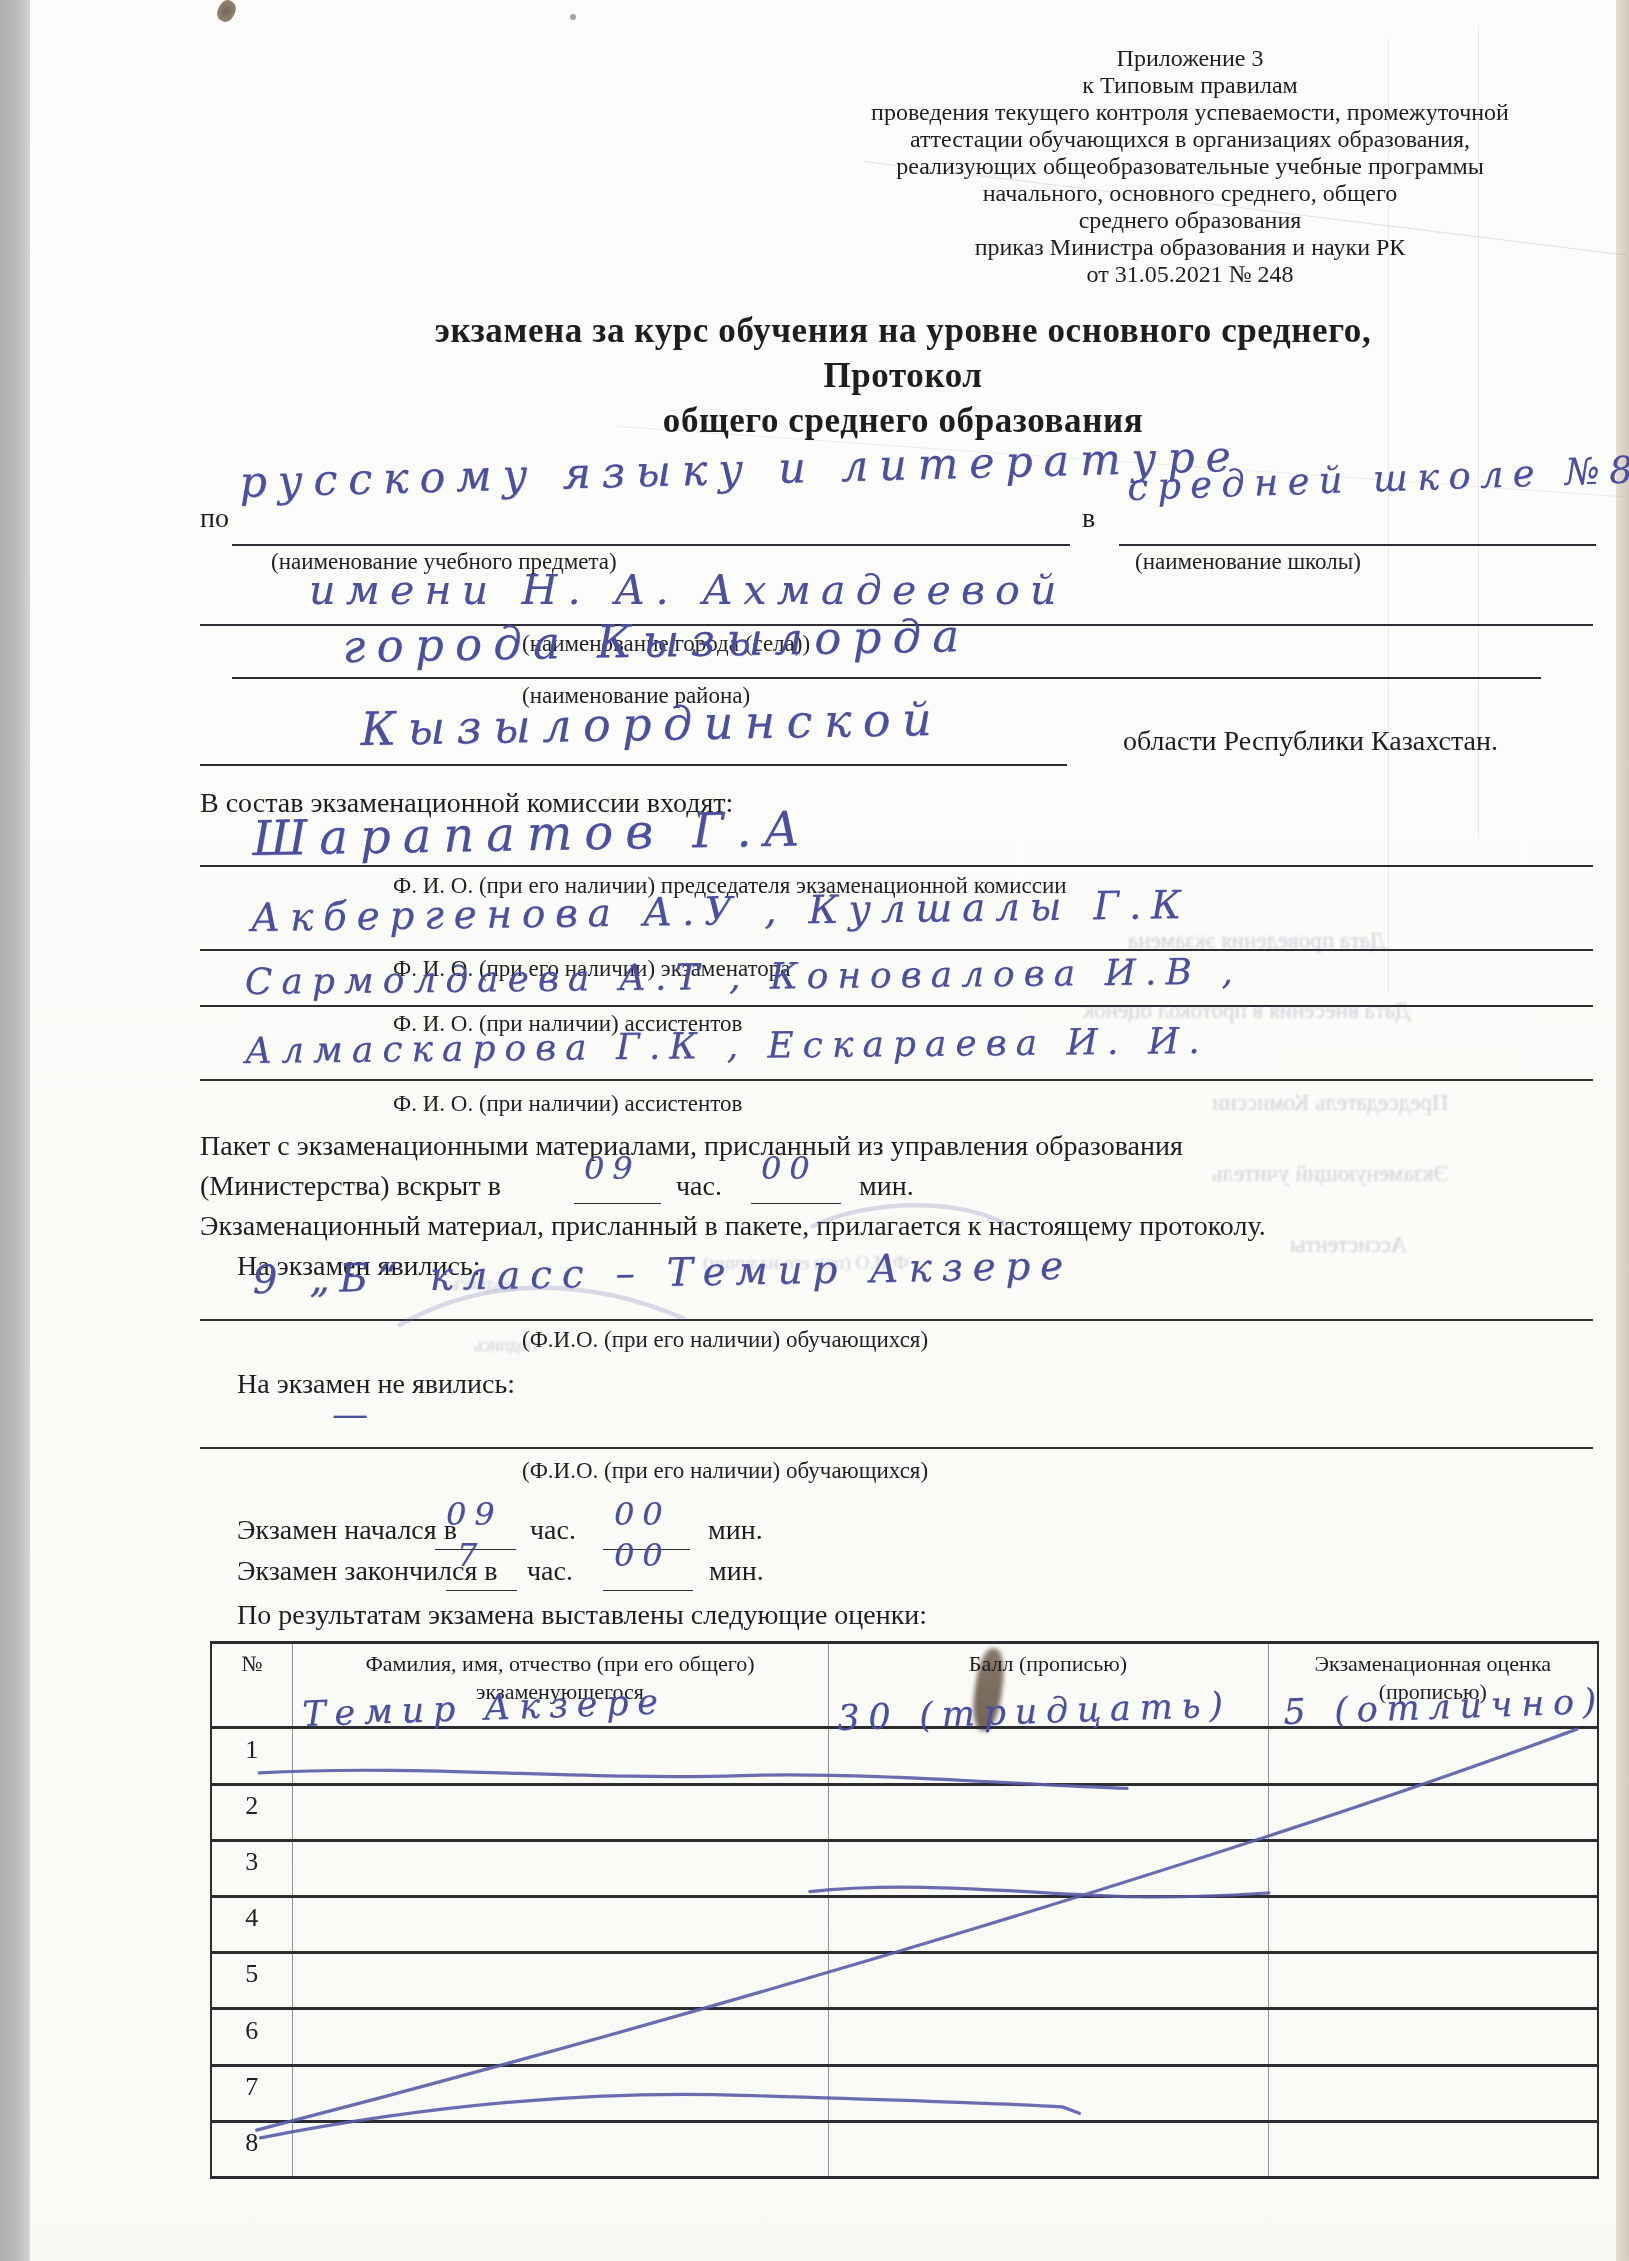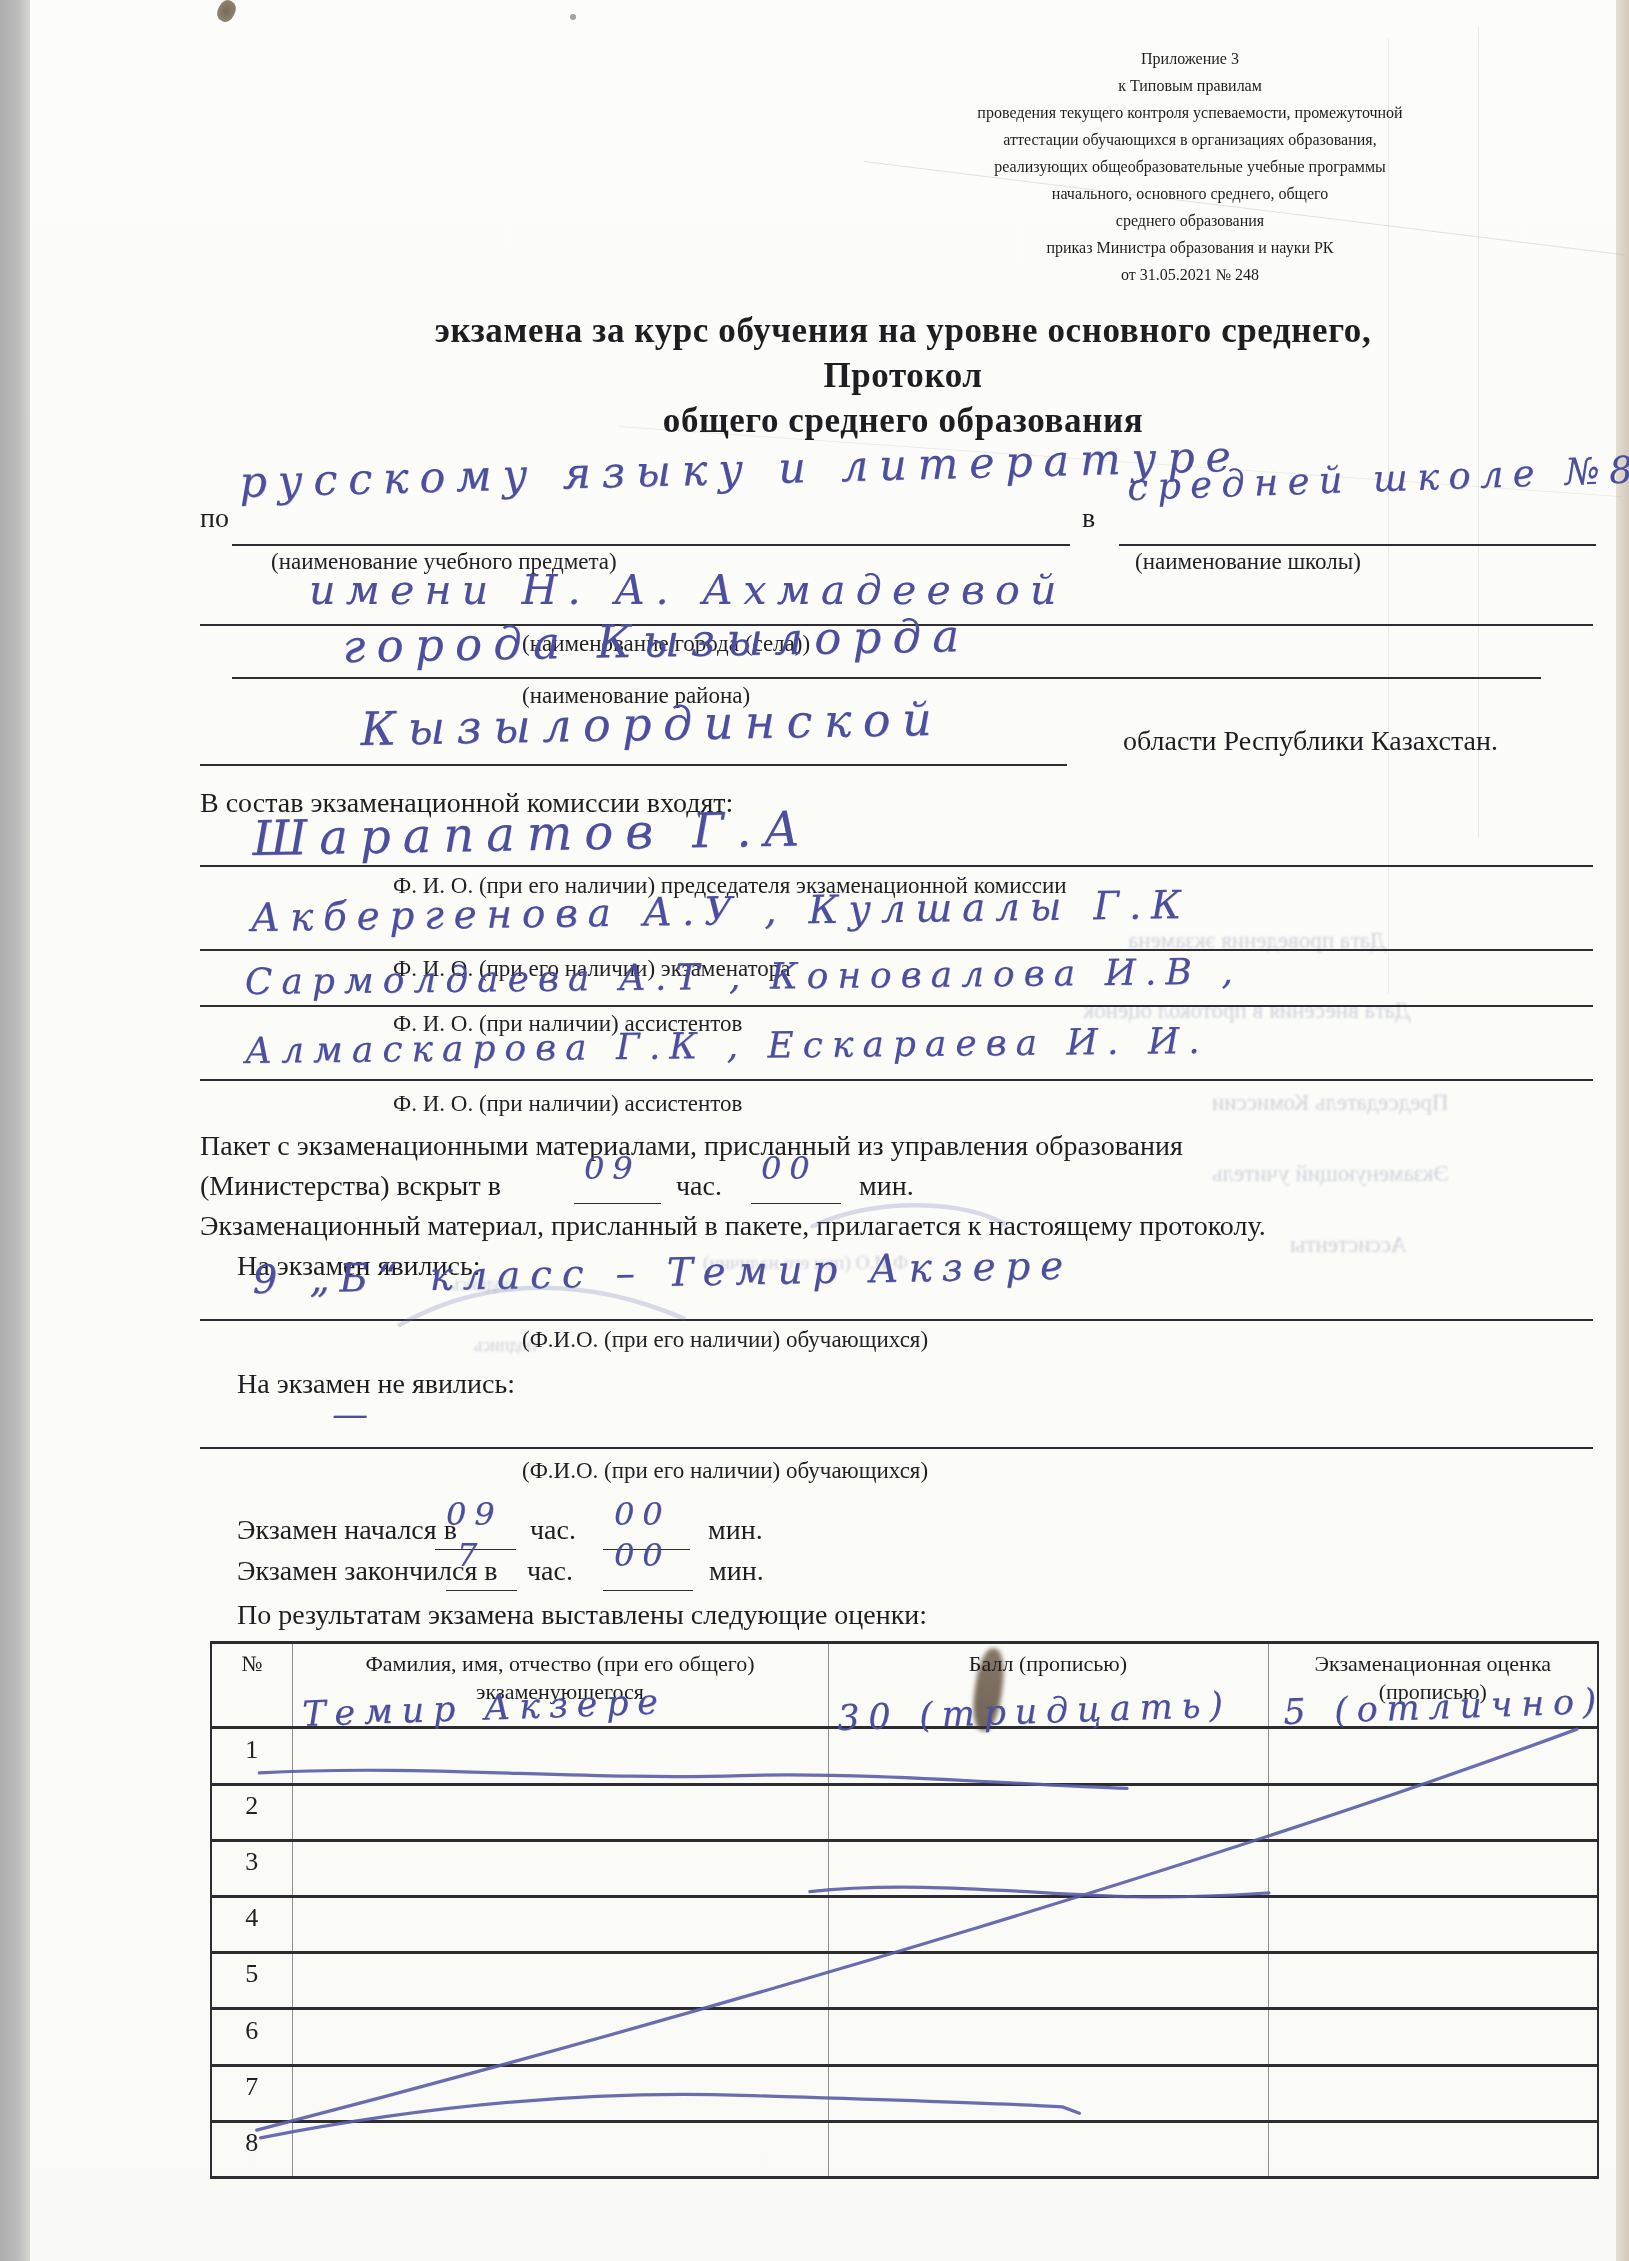--- a/index.html
+++ b/index.html
@@ -1,21 +1,21 @@
 <!DOCTYPE html>
 <html style="font-size:10.3px"><head>
 <meta charset="utf-8">
 <style>
   html,body{margin:0;padding:0;background:#e9e9e7;}
   .page{position:relative;width:1630px;height:2261px;margin:0 auto;overflow:hidden;
         background:linear-gradient(180deg,#fcfcfa 0%,#fbfbf8 55%,#f9f9f6 100%);
         font-family:"Liberation Serif","DejaVu Serif",serif;color:#1e1e22;}
   .abs{position:absolute;}
   .print{font-family:"Liberation Serif","DejaVu Serif",serif;color:#1e1e22;white-space:nowrap;}
-  .annex{font-size:16px;line-height:27px;text-align:center;white-space:normal;}
+  .annex{font-size:24px;line-height:27px;text-align:center;white-space:normal;}
   .title{font-size:35px;font-weight:bold;line-height:45px;text-align:center;letter-spacing:0.6px;white-space:normal;}
   .body43{font-size:28px;}
   .caption{font-size:23px;text-align:left;color:#222226;white-space:nowrap;}
   .hw{font-family:"DejaVu Serif",serif;font-style:italic;color:#4b4f9e;white-space:nowrap;
       letter-spacing:0.25em;text-shadow:0.4px 0.4px 0 rgba(72,76,150,.45);transform-origin:left bottom;}
   .rule{border-bottom:2.6px solid #2d2d33;height:0;}
   .rule-thin{border-bottom:1.9px solid #2d2d33;height:0;}
   .ghost{position:absolute;font-family:"Liberation Serif",serif;color:#a9afc2;opacity:.55;
          transform:scaleX(-1);filter:blur(0.8px);white-space:nowrap;font-size:23px;}
   .edge-left{position:absolute;left:0;top:0;width:30px;height:2261px;

